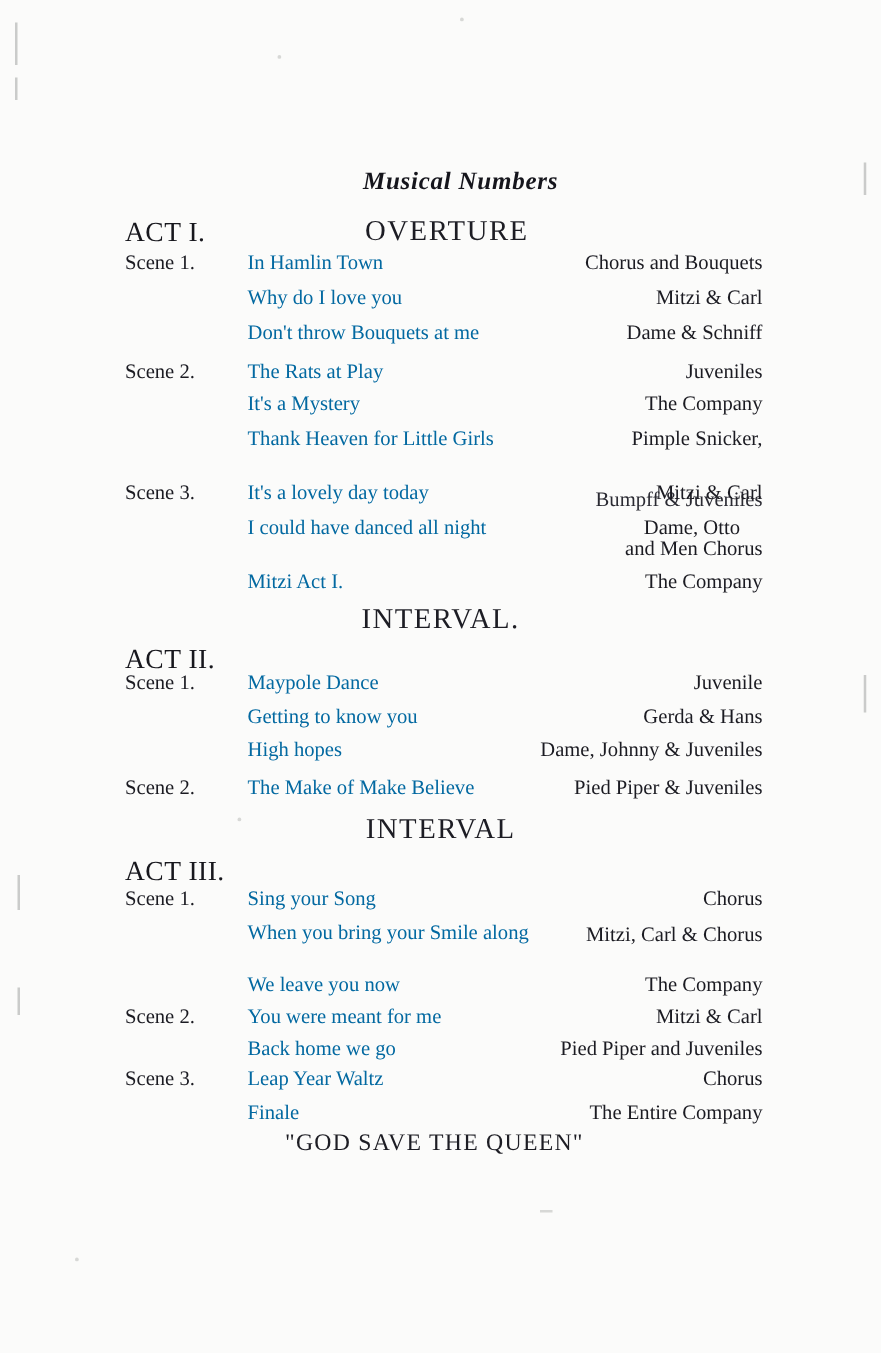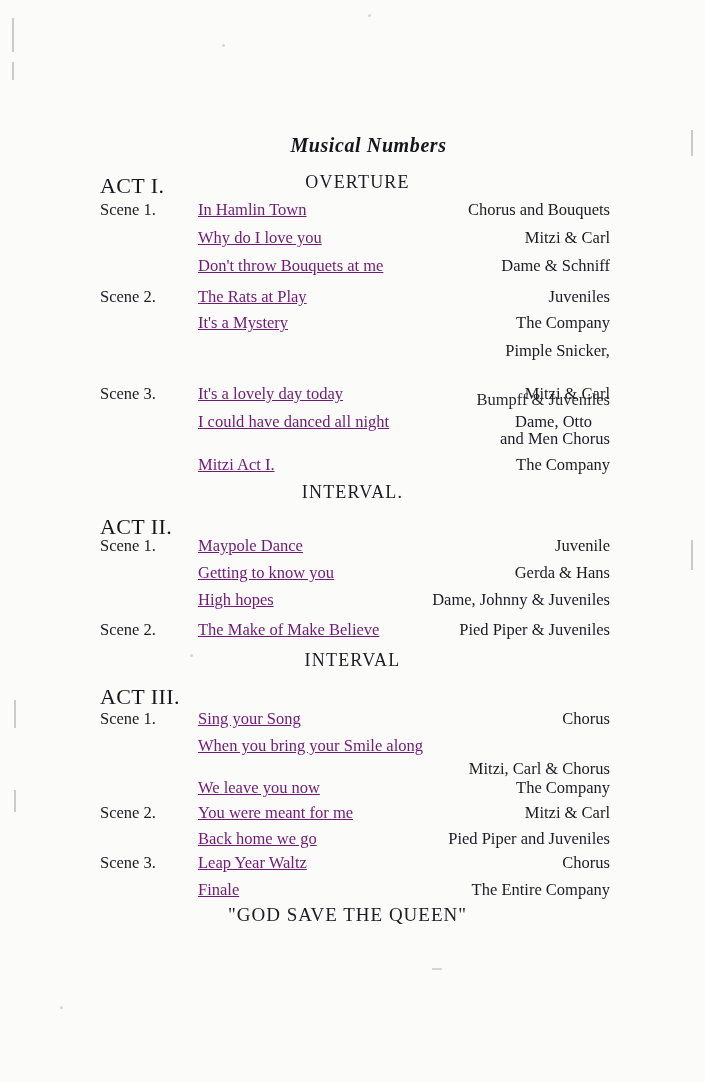--- a/index.html
+++ b/index.html
@@ -49,21 +49,21 @@
     font-size: 20px;
     letter-spacing: .6px;
     color: #15151c;
     padding-left: 32px;
   }
   .centered-line {
     position: absolute;
     left: 0;
     right: 0;
     text-align: center;
-    font-size: 18px;
+    font-size: 23px;
     letter-spacing: 1.2px;
     color: #1d1d24;
   }
   .act-head {
     position: absolute;
     font-size: 22px;
     letter-spacing: .4px;
     color: #17171d;
   }
   .row {
@@ -78,23 +78,22 @@
     top: 0;
     width: 95px;
     font-size: 16.5px;
     color: #1b1b22;
   }
   .song {
     position: absolute;
     left: 98px;
     top: 0;
     font-size: 16.5px;
-    color: #701a75;
+    color: #0369a1;
     white-space: nowrap;
-    text-decoration: underline;
   }
   .perf {
     position: absolute;
     right: 0;
     top: 0;
     font-size: 16.5px;
     color: #1b1b22;
     white-space: nowrap;
     text-align: right;
   }
@@ -153,20 +152,21 @@
     <span class="song">The Rats at Play</span>
     <span class="perf">Juveniles</span>
   </div>
   <div class="row" style="top:313px;">
     <span class="scene"></span>
     <span class="song">It's a Mystery</span>
     <span class="perf">The Company</span>
   </div>
   <div class="row" style="top:341px; height:40px;">
     <span class="scene"></span>
+    <span class="song">Thank Heaven for Little Girls</span>
     <span class="perf">Pimple Snicker,</span>
     <span class="perf2 ink-light" style="top:17px;margin-top:32px;">Bumpff &amp; Juveniles</span>
   </div>
 
   <div class="row" style="top:384px;">
     <span class="scene">Scene 3.</span>
     <span class="song">It's a lovely day today</span>
     <span class="perf">Mitzi &amp; Carl</span>
   </div>
   <div class="row" style="top:412px; height:40px;">
@@ -211,21 +211,21 @@
   <div class="act-head" style="left:100px; top:684px;">ACT III.</div>
 
   <div class="row" style="top:709px;">
     <span class="scene">Scene 1.</span>
     <span class="song">Sing your Song</span>
     <span class="perf">Chorus</span>
   </div>
   <div class="row" style="top:736px; height:40px;">
     <span class="scene"></span>
     <span class="song">When you bring your Smile along</span>
-    <span class="perf2" style="top:23px;text-align:center;">Mitzi, Carl &amp; Chorus</span>
+    <span class="perf2" style="top:2px;text-align:center;">Mitzi, Carl &amp; Chorus</span>
   </div>
   <div class="row" style="top:778px;">
     <span class="scene"></span>
     <span class="song">We leave you now</span>
     <span class="perf">The Company</span>
   </div>
   <div class="row" style="top:803px;">
     <span class="scene">Scene 2.</span>
     <span class="song">You were meant for me</span>
     <span class="perf">Mitzi &amp; Carl</span>

